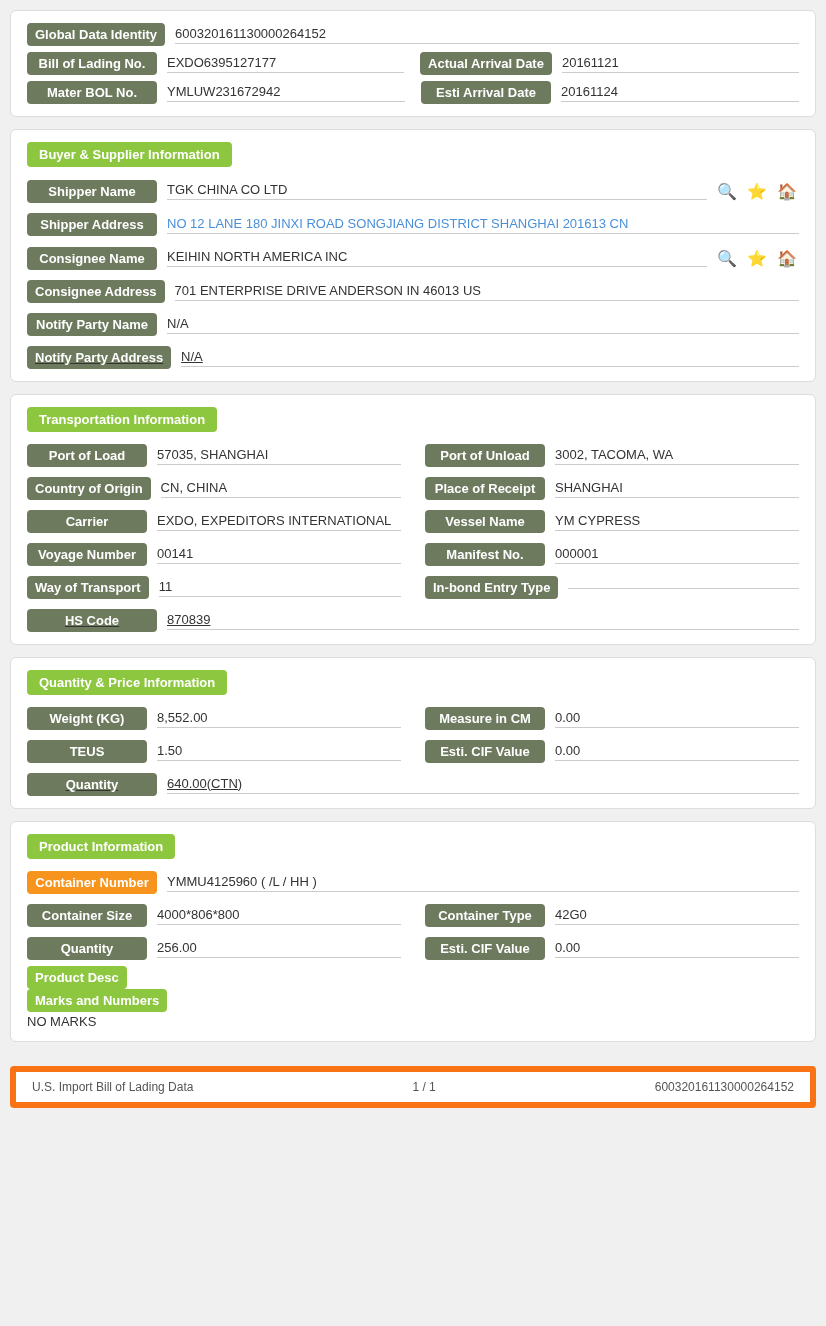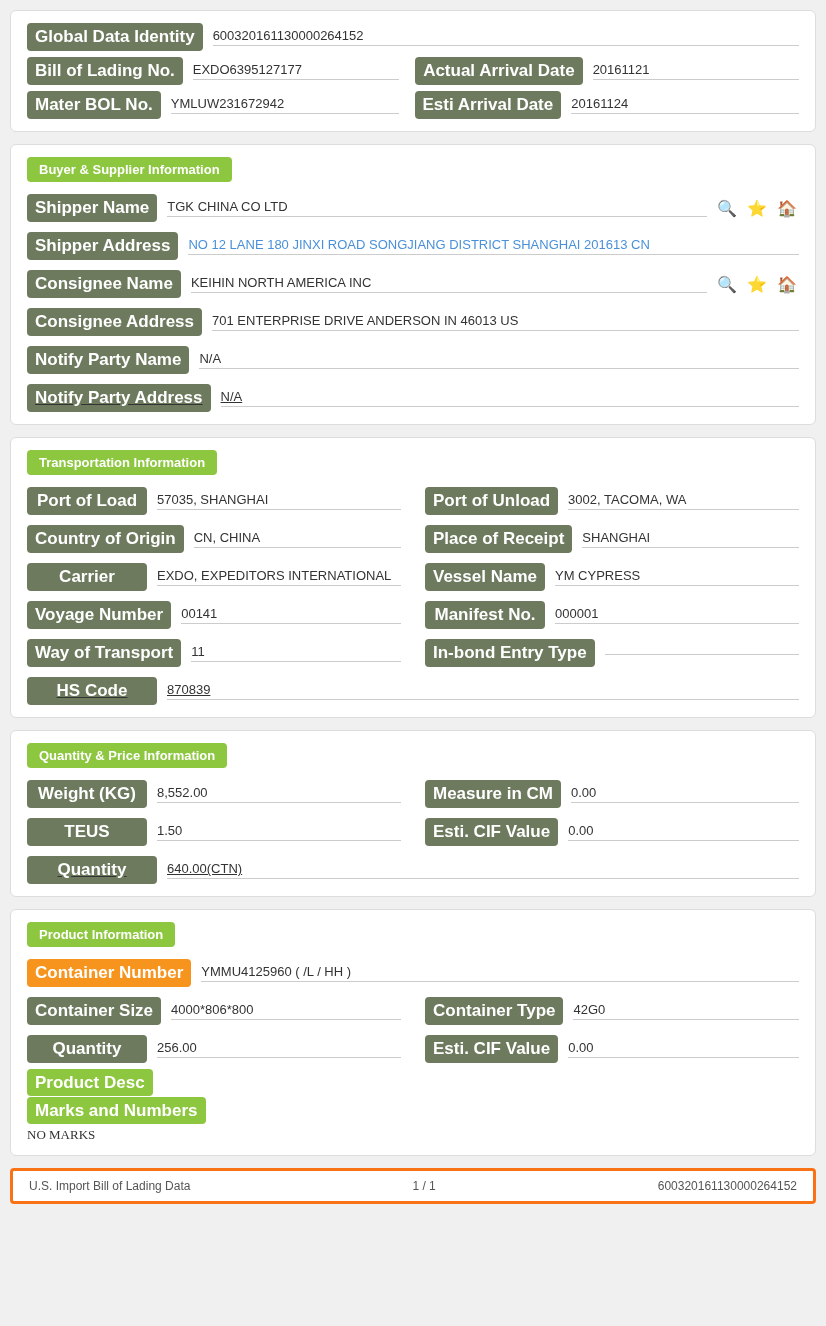--- a/index.html
+++ b/index.html
@@ -41,21 +41,21 @@
       font-size: 13px;
       padding: 5px 12px;
       border-radius: 4px;
       margin-bottom: 12px;
     }
 
     
     .label-badge {
       background: #6d7a5e;
       color: #fff;
-      font-size: 17px;
+      font-size: 13px;
       font-weight: bold;
       padding: 4px 8px;
       border-radius: 4px;
       min-width: 130px;
       text-align: center;
       flex-shrink: 0;
     }
     .label-badge.orange {
       background: #f7941d;
     }
@@ -112,41 +112,40 @@
       display: flex;
       align-items: center;
       justify-content: center;
       font-size: 16px;
       cursor: pointer;
     }
 
     
     .page-footer {
       background: #fff;
-      border: 3px solid #f97316;
+      border: 6px solid #f97316;
       border-radius: 4px;
       padding: 8px 16px;
       display: flex;
       align-items: center;
       justify-content: space-between;
       font-size: 12px;
       color: #555;
-      margin-top: 12px;
+      margin-top: 24px;
     }
 
     .product-desc-text {
       font-size: 13px;
       color: #333;
       margin: 6px 0 10px 0;
     }
     .marks-text {
       font-size: 13px;
       color: #333;
       margin-top: 6px;
-      font-family: Liberation Serif, serif;
     }
   </style>
 </head>
 <body>
 
 <div class="page-wrapper">
 
   <div class="card">
     <div class="identity-row">
       <span class="label-badge">Global Data Identity</span>

